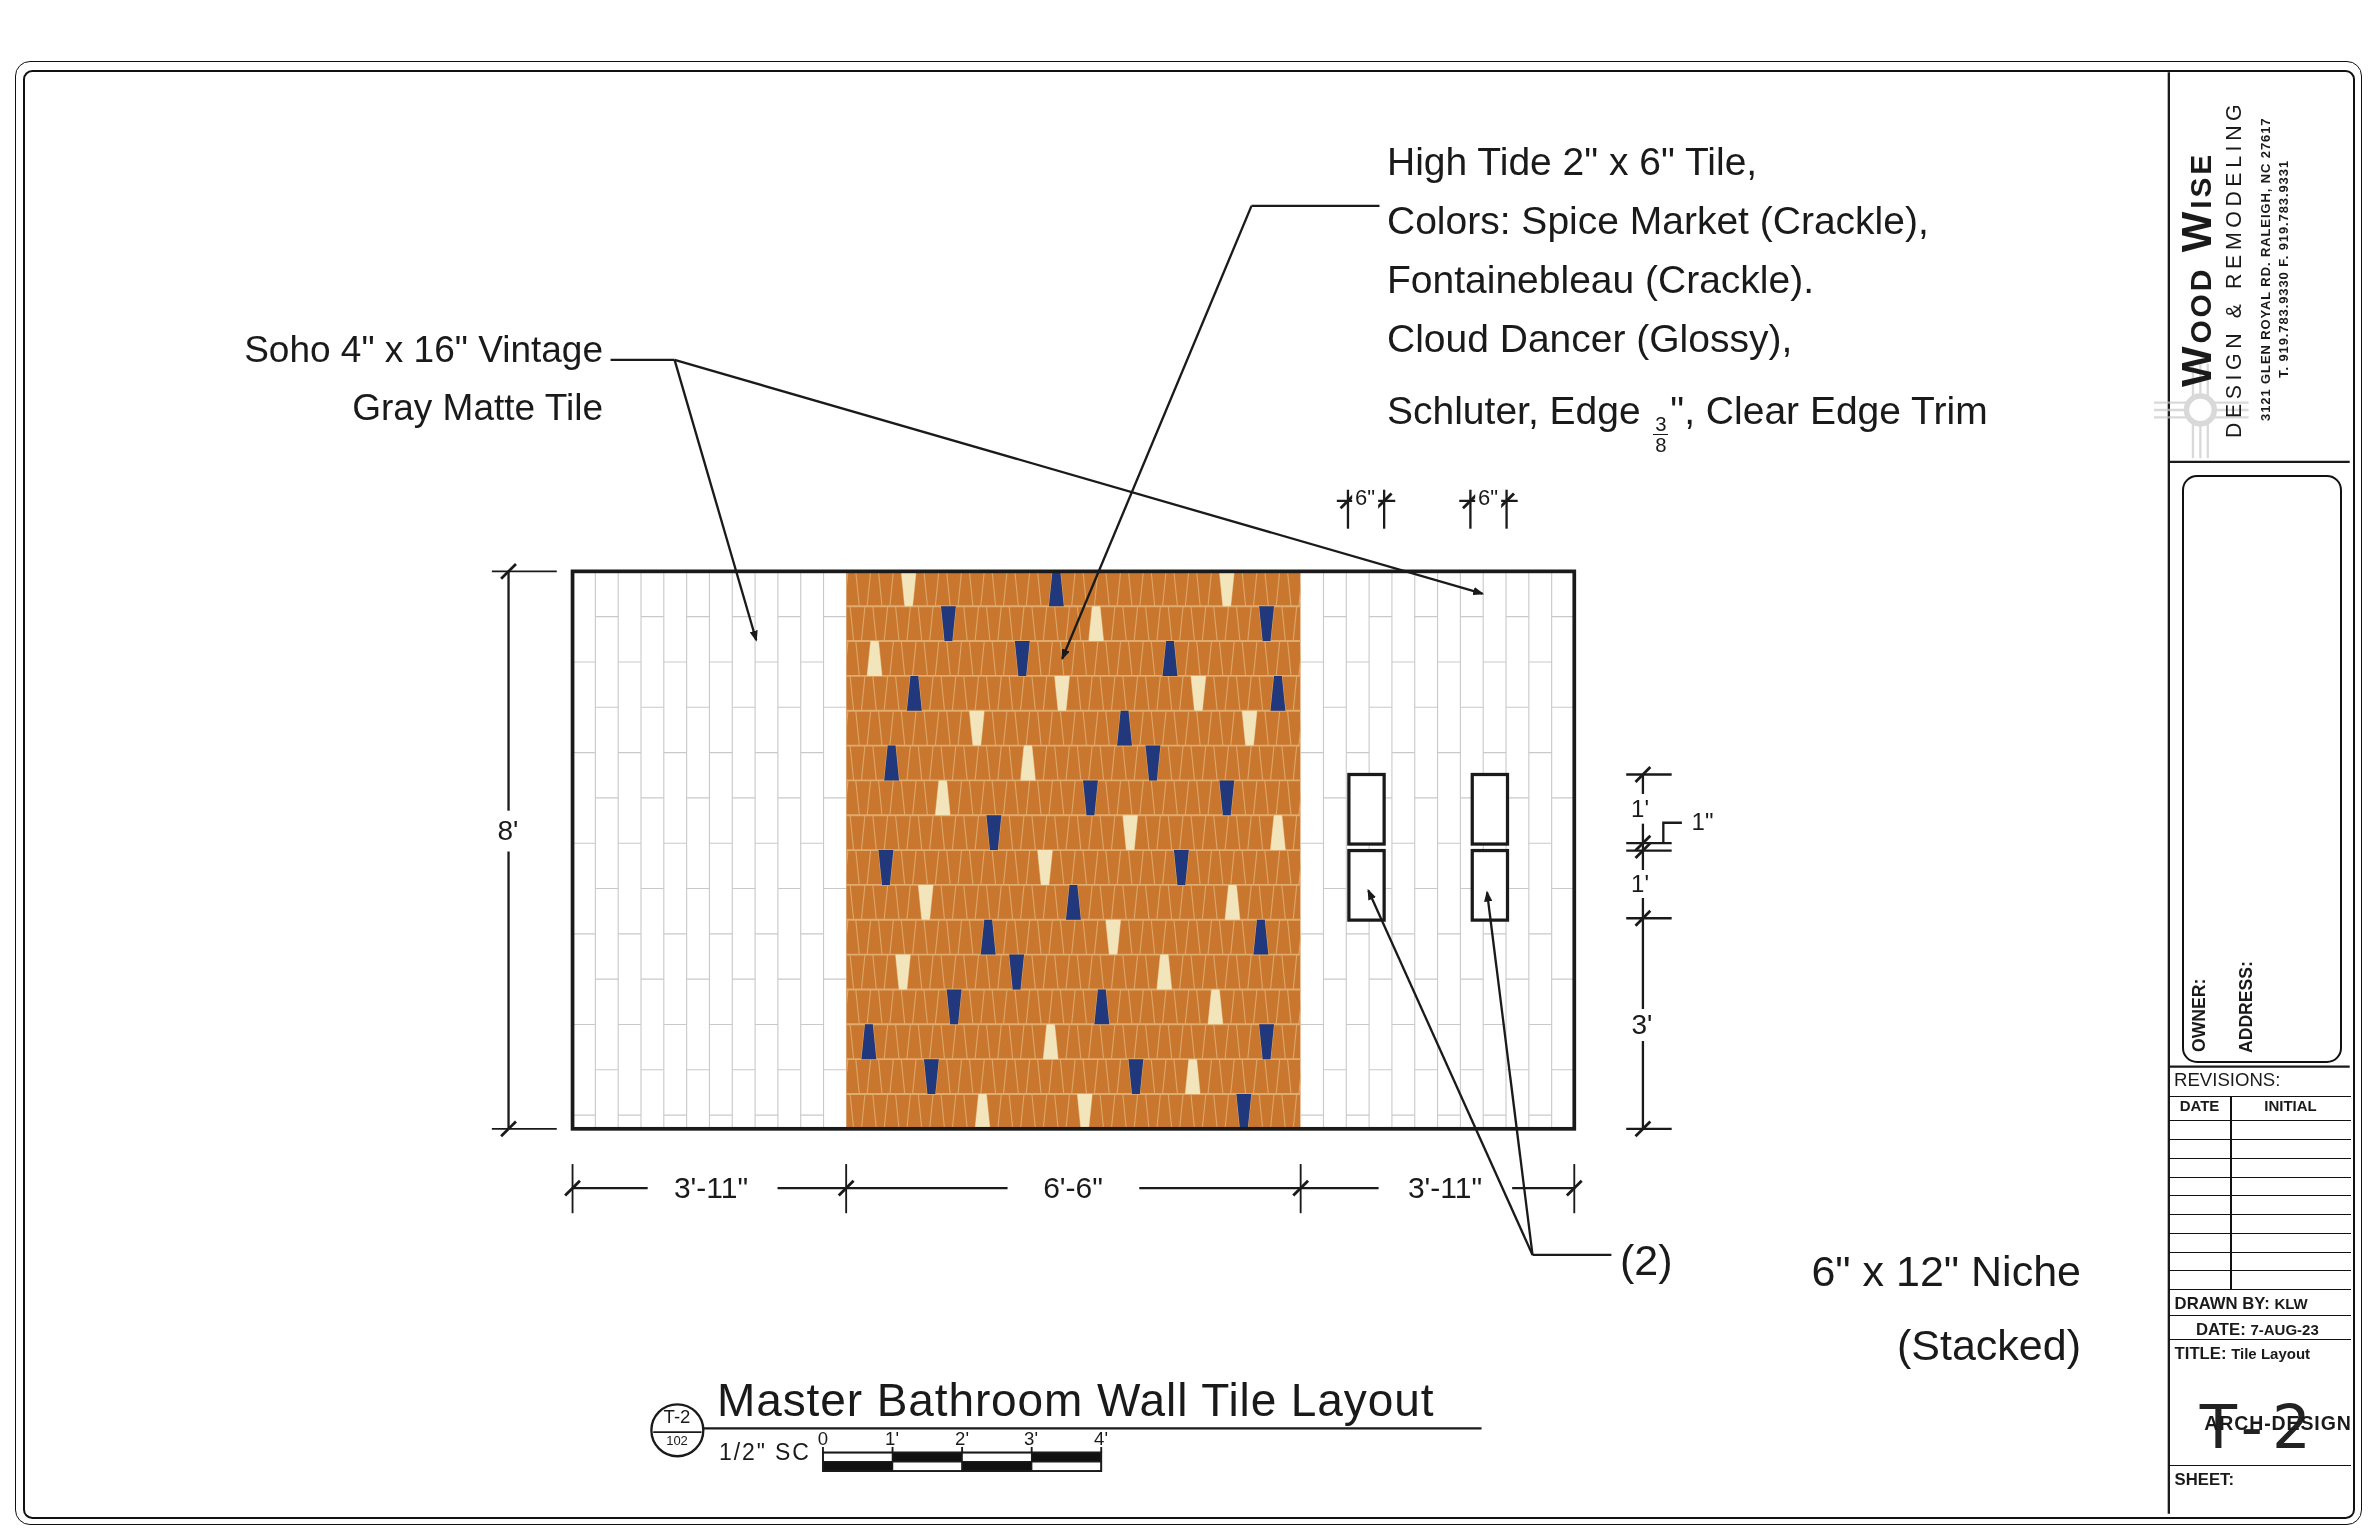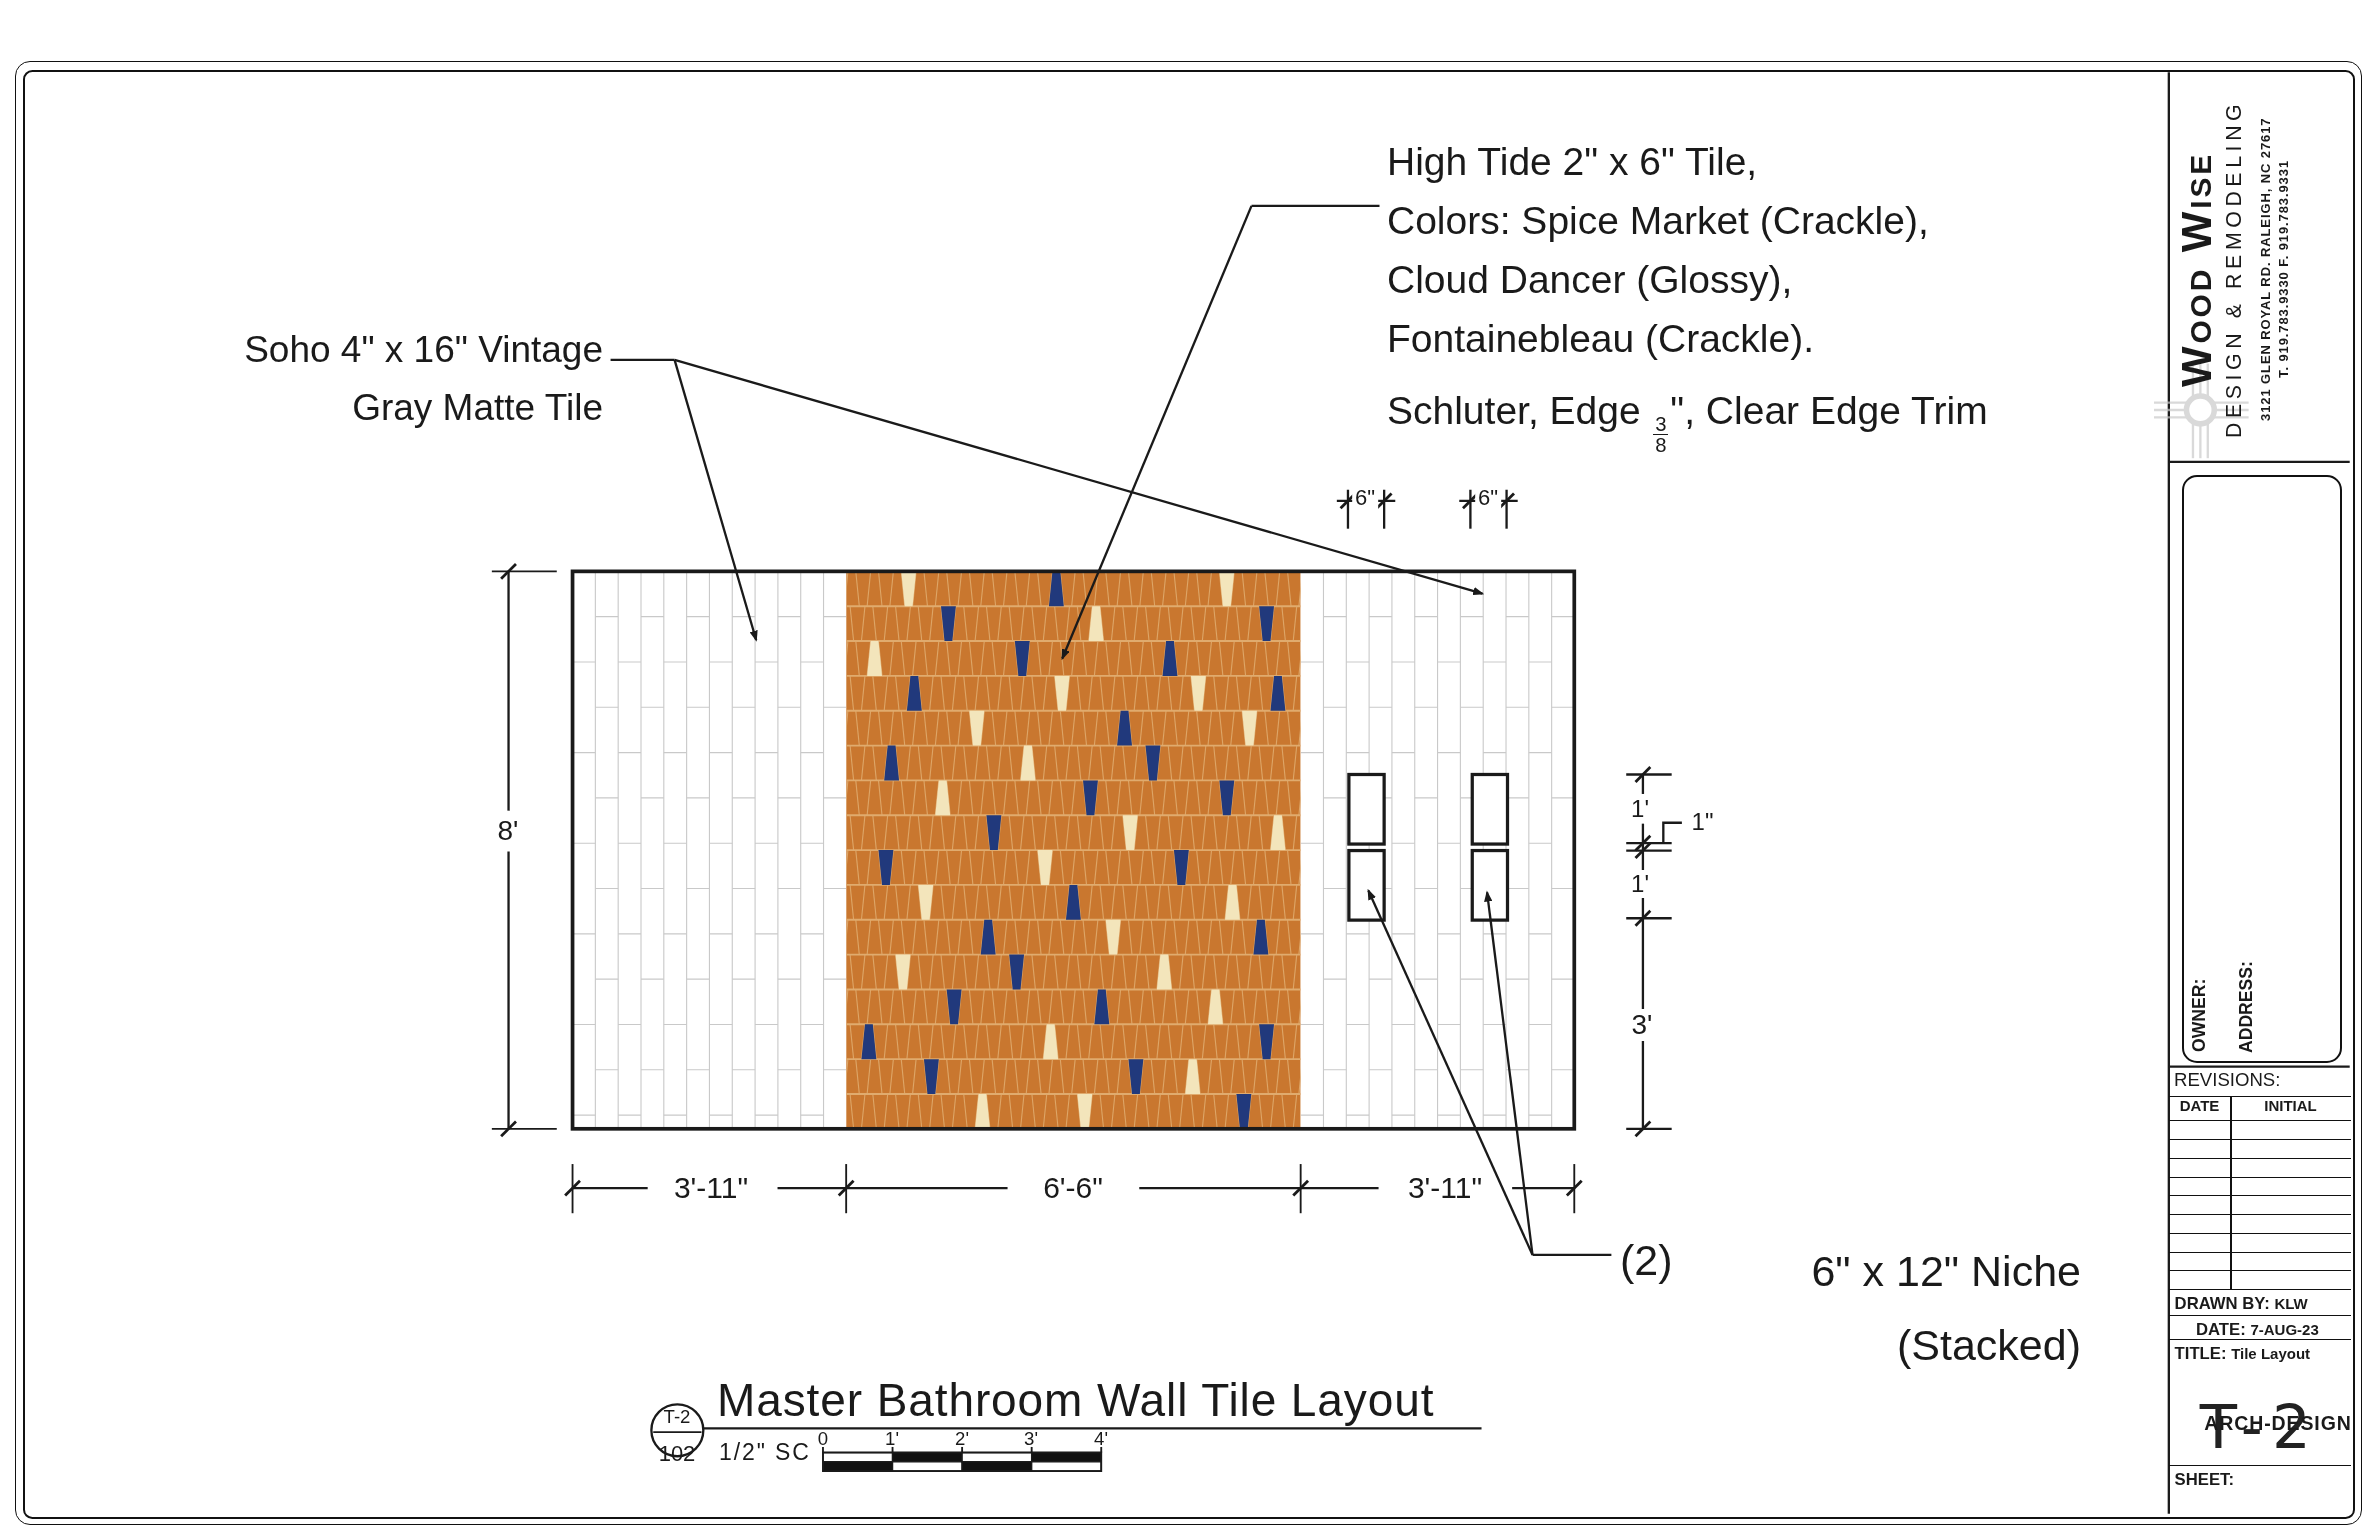--- a/index.html
+++ b/index.html
@@ -25,21 +25,21 @@
   #niche-label{right:294px;top:1234px;text-align:right;font-size:43px;line-height:74px;}
   
   .dim{position:absolute;background:#fff;padding:0 5.6px;font-size:30px;
        transform:translate(-50%,-50%);white-space:nowrap;}
   .dim.small{font-size:22px;padding:0 2.8px;}
   .dim.side{font-size:24px;}
   .dim.left-anchor{transform:translate(0,-50%);}
   
   #view-title{left:717px;top:1373px;font-size:46px;letter-spacing:0.9px;}
   #bubble-top{left:677px;top:1406px;font-size:18.6px;transform:translate(-50%,0);}
-  #bubble-bottom{left:677px;top:1433px;font-size:22px;transform:translate(-50%,0);margin-top:8px;}
+  #bubble-bottom{left:677px;top:1433px;font-size:13px;transform:translate(-50%,0);}
   #scale-note{left:719px;top:1439px;font-size:23px;letter-spacing:1.9px;}
   .sb-num{position:absolute;top:1428px;font-size:18.6px;transform:translate(-50%,0);}
   
   .vtx{position:absolute;writing-mode:vertical-rl;transform:rotate(180deg);
        display:flex;align-items:center;justify-content:center;white-space:nowrap;}
   .vtx.bottom{justify-content:flex-start;}
   #co-name{left:2171px;top:80px;width:50px;height:378px;font-size:43px;font-weight:bold;
            font-variant:small-caps;letter-spacing:2.8px;}
   #co-tagline{left:2219px;top:80px;width:30px;height:378px;font-size:21.3px;letter-spacing:4.6px;}
   #co-addr{left:2256px;top:80px;width:18.6px;height:378px;font-size:13px;font-weight:bold;letter-spacing:0.9px;}
@@ -1080,22 +1080,22 @@
     </svg>
 
   <div id="ann-soho" class="ann">
     <div>Soho 4" x 16" Vintage</div>
     <div>Gray Matte Tile</div>
   </div>
 
   <div id="ann-hightide" class="ann">
     <div>High Tide 2" x 6" Tile,</div>
     <div>Colors: Spice Market (Crackle),</div>
+    <div>Fontainebleau (Crackle).</div>
     <div>Cloud Dancer (Glossy),</div>
-    <div>Fontainebleau (Crackle).</div>
     <div class="last">
       <span>Schluter, Edge </span><span class="frac">
           <span class="fn">3</span>
           <span class="fd">8</span>
         </span><span>", Clear Edge Trim</span>
     </div>
   </div>
 
   <div id="niche-qty" class="ann">(2)</div>
   <div id="niche-label" class="ann">

